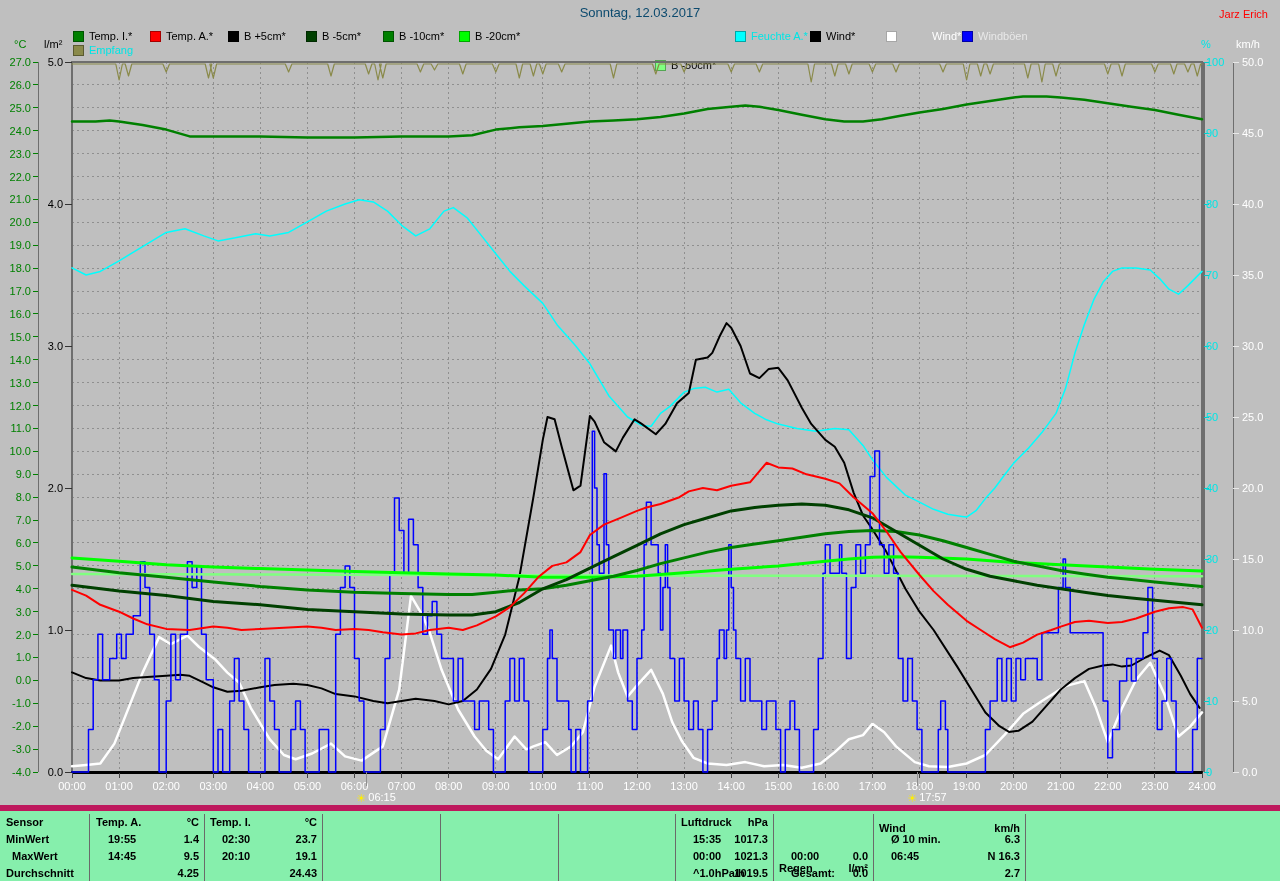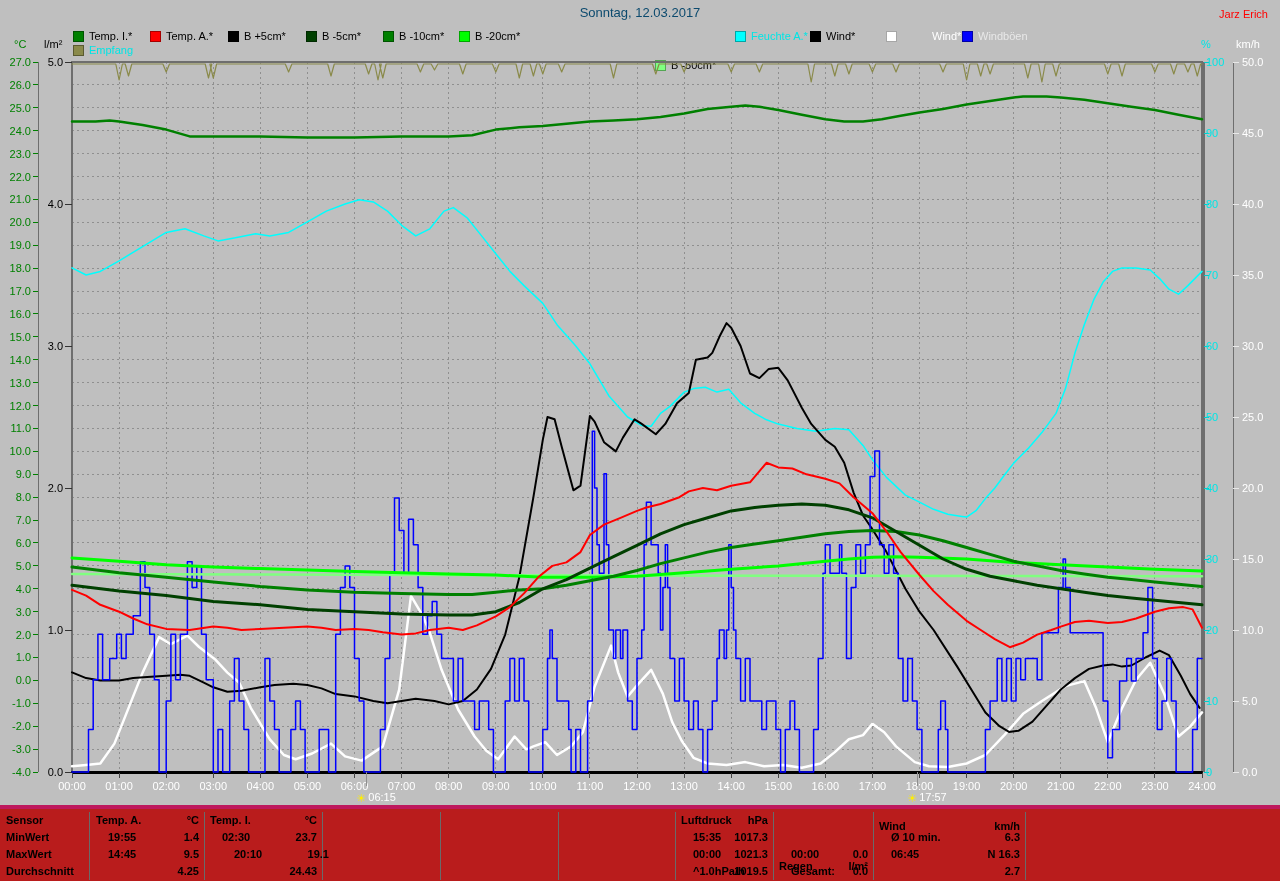--- a/index.html
+++ b/index.html
@@ -13,21 +13,21 @@
   #page-title{top:5px;left:0;width:1280px;text-align:center;color:#0c4a6e;font-size:13px;}
   #station-user{top:8px;right:12px;color:#ff0000;font-size:11px;}
   .axis-unit{font-size:11px;top:38px;}
   #unit-temp{left:14px;color:#008000;}
   #unit-rain{left:44px;color:#000000;}
   #unit-hum{left:1201px;color:#00e5e5;}
   #unit-wind{left:1236px;color:#ffffff;}
   .legend-item{position:absolute;height:12px;font-size:11px;white-space:nowrap;display:flex;align-items:center;}
   .legend-swatch{display:inline-block;width:9px;height:9px;margin-right:5px;border:1px solid rgba(0,0,0,.35);}
   #chart-svg{top:0;left:0;}
-  #stats-table{top:805px;left:0;width:1280px;height:76px;background:#b91c1c;border-top:4px solid #be185d;box-sizing:border-box;}
+  #stats-table{top:805px;left:0;width:1280px;height:76px;background:#86efac;border-top:6px solid #be185d;box-sizing:border-box;}
   #stats-table .tcol{position:absolute;top:0;height:72px;}
   #stats-table .sep{position:absolute;top:3px;height:68px;width:1px;background:#6a6a6a;}
   .trow{position:absolute;height:17px;line-height:17px;font-size:11px;font-weight:bold;color:#000;white-space:nowrap;}
   .tleft{position:absolute;left:18px;}
   .thead-name{position:absolute;left:6px;}
   .tright{position:absolute;right:5px;}
 </style>
 </head>
 <body>
 
@@ -355,21 +355,21 @@
     <g>
       <line x1="917.1458333333334" y1="772" x2="917.1458333333334" y2="786" stroke="#8f8f8f" shape-rendering="crispEdges"></line>
       <text x="907.1458333333334" y="802" font-size="11" fill="#ffee00">☀</text>
       <text x="919.1458333333334" y="801" font-size="11" fill="#fff">17:57</text>
     </g>
   </svg>
 
 <div class="abs" id="stats-table">
     <div class="trow" style="left: 6px; top: 3px;">Sensor</div>
     <div class="trow" style="left: 6px; top: 20px;">MinWert</div>
-    <div class="trow" style="left: 6px; top: 37px;">MaxWert</div>
+    <div class="trow" style="left: 12px; top: 37px;">MaxWert</div>
     <div class="trow" style="left: 6px; top: 54px;">Durchschnitt</div>
     <div class="sep" style="left: 89px;"></div>
     <div class="tcol" style="left: 90px; width: 114px;">
       <div class="trow" style="left: 0px; top: 3px; width: 100%;">
         <span class="thead-name">Temp. A.</span>
         <span class="tright">°C</span>
       </div>
       <div class="trow" style="left: 0px; top: 20px; width: 100%;">
         <span class="tleft">19:55</span>
         <span class="tright">1.4</span>
@@ -386,21 +386,21 @@
     <div class="sep" style="left: 204px;"></div>
     <div class="tcol" style="left: 204px; width: 118px; text-align: right;">
       <div class="trow" style="left: 0px; top: 3px; width: 100%;">
         <span class="thead-name">Temp. I.</span>
         <span class="tright">°C</span>
       </div>
       <div class="trow" style="left: 0px; top: 20px; width: 100%;">
         <span class="tleft">02:30</span>
         <span class="tright">23.7</span>
       </div>
-      <div class="trow" style="left: 0px; top: 37px; width: 100%; margin-left: 12px;">
+      <div class="trow" style="left: 0px; top: 37px; width: 100%;">
         <span class="tleft">20:10</span>
         <span class="tright">19.1</span>
       </div>
       <div class="trow" style="left: 0px; top: 54px; width: 100%;">
         <span class="tleft"></span>
         <span class="tright">24.43</span>
       </div>
     </div>
     <div class="sep" style="left: 322px;"></div>
     <div class="tcol" style="left: 322px; width: 118px;">

